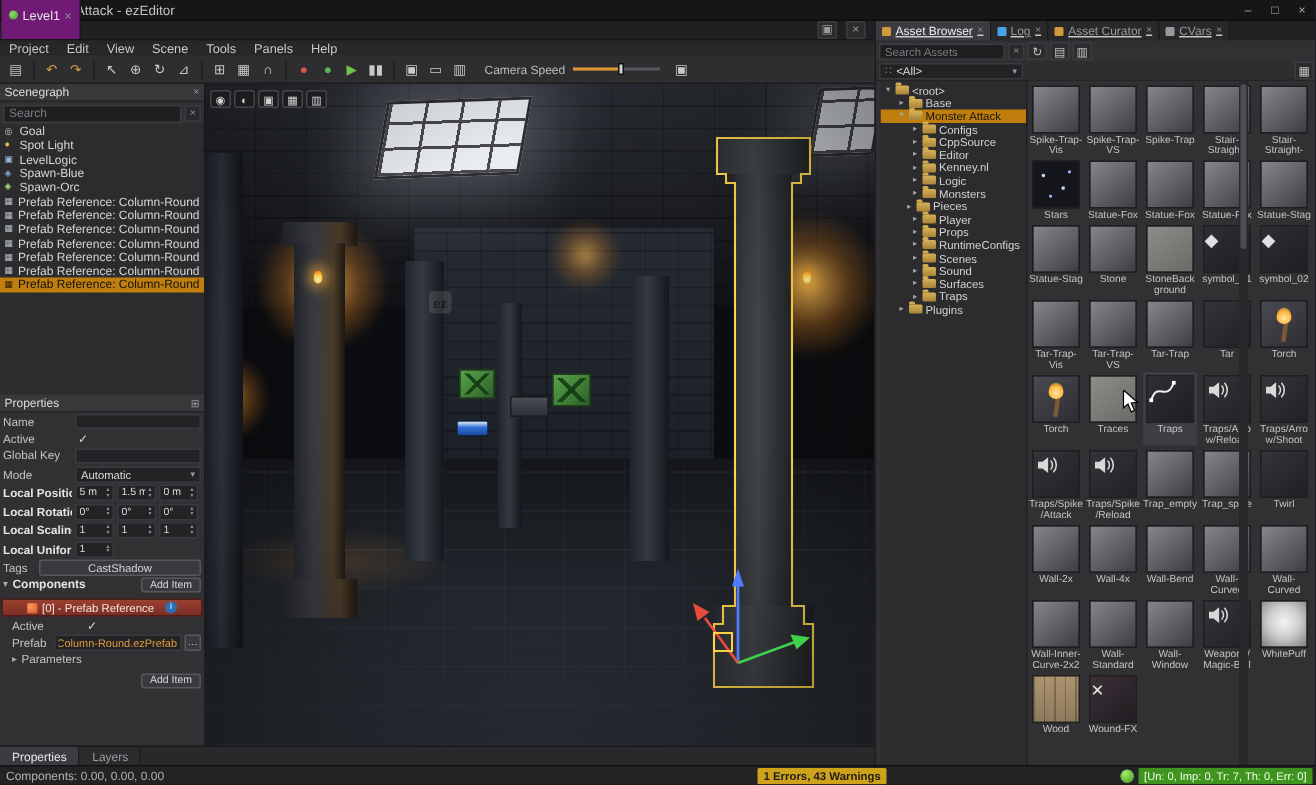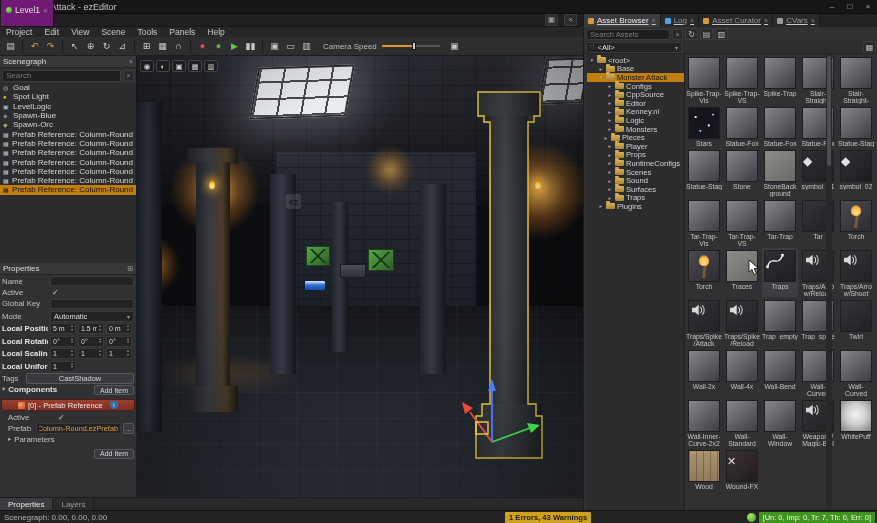--- a/index.html
+++ b/index.html
@@ -792,21 +792,21 @@
             <div class="tile-label">Wound-FX</div>
           </div>
         </div>
       <div class="rp-scrollbar">
           <div class="thumbbar"></div>
         </div>
     </div>
   </div>
 
   <div class="statusbar">
-    <span class="sb-trans">Scenegraph: 0.00, 0.00, 0.00</span>
+    <span class="sb-trans">Components: 0.00, 0.00, 0.00</span>
     <span class="warn-badge">1 Errors, 43 Warnings</span>
     <span class="sb-right">
       <span class="ez-dot"></span>
       <span class="asset-badge">[Un: 0, Imp: 0, Tr: 7, Th: 0, Err: 0]</span>
     </span>
   </div>
 
   <svg class="cursor" viewBox="0 0 14 16">
     <polygon points="1,0 1,12 4,9.4 6.2,14.6 8.4,13.6 6.2,8.6 10.2,8.2" fill="#fff" stroke="#000" stroke-width="0.8"></polygon>
   </svg>

